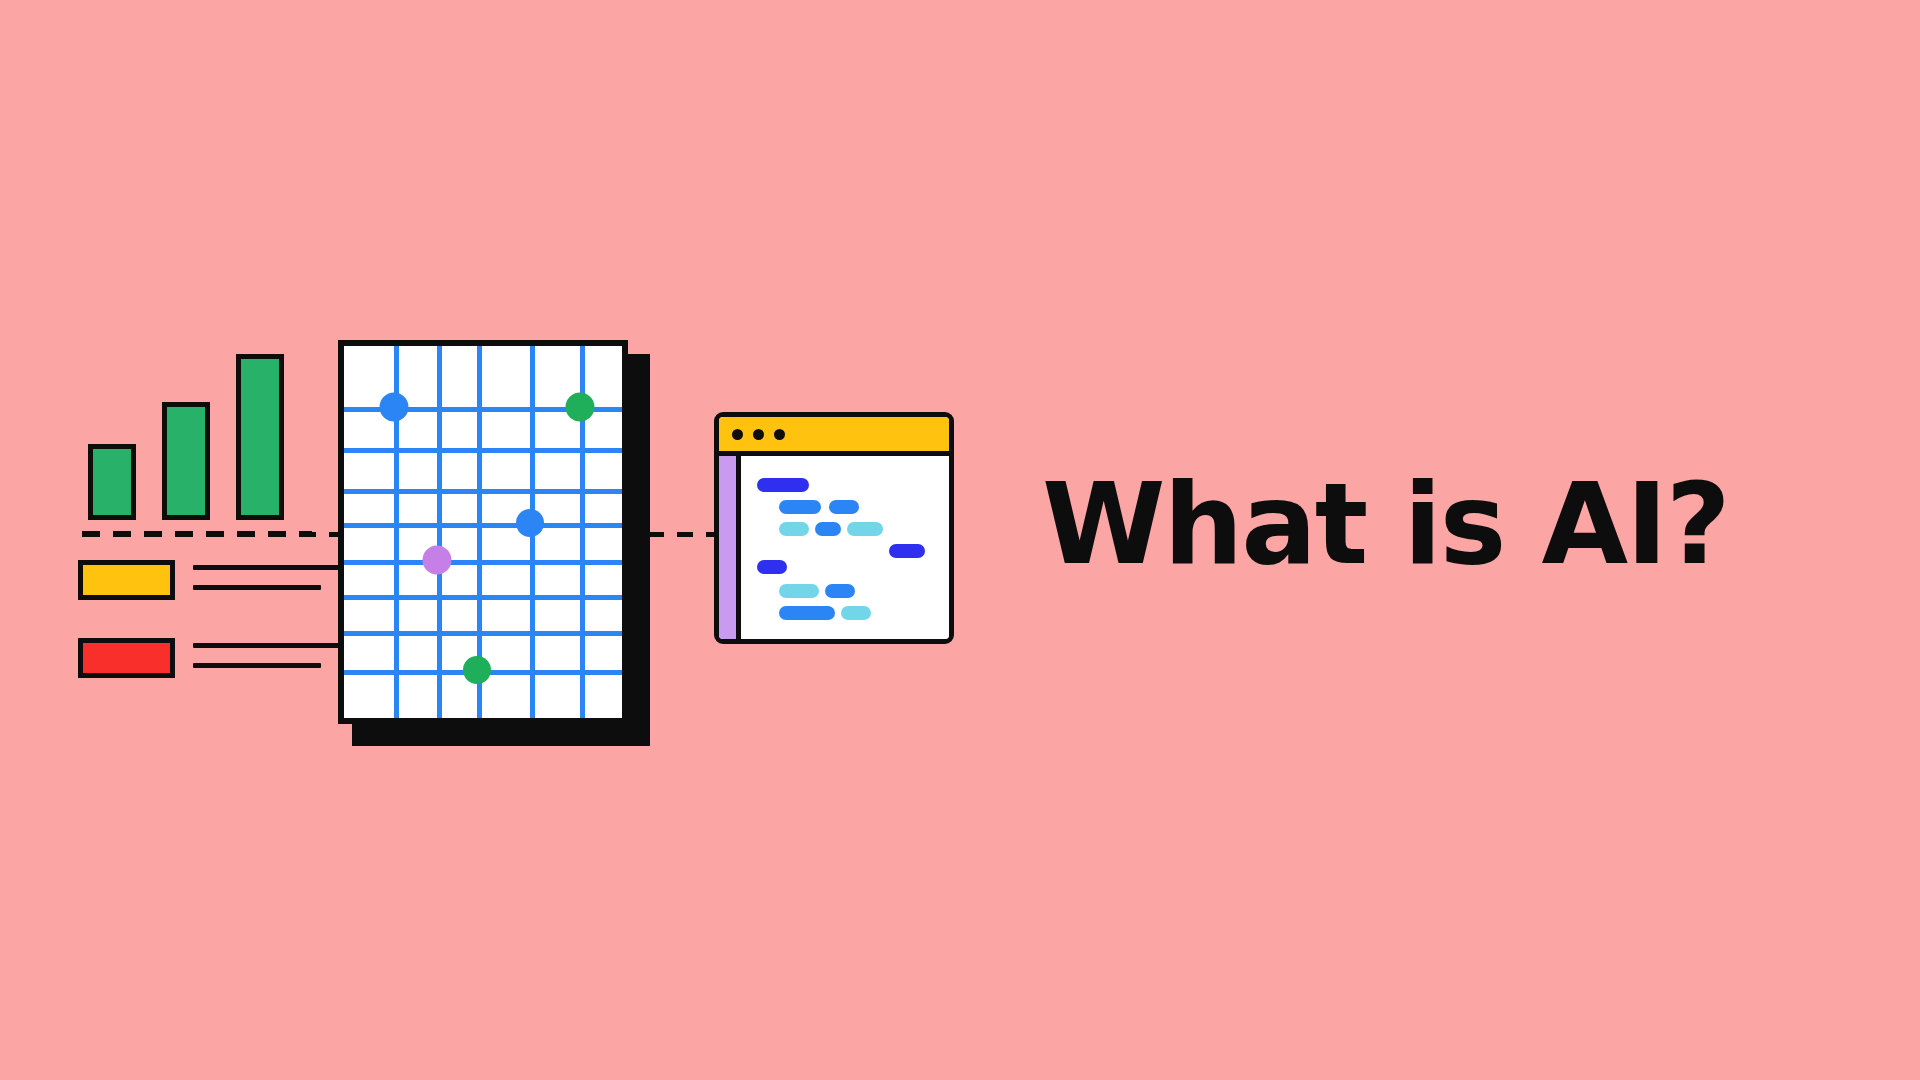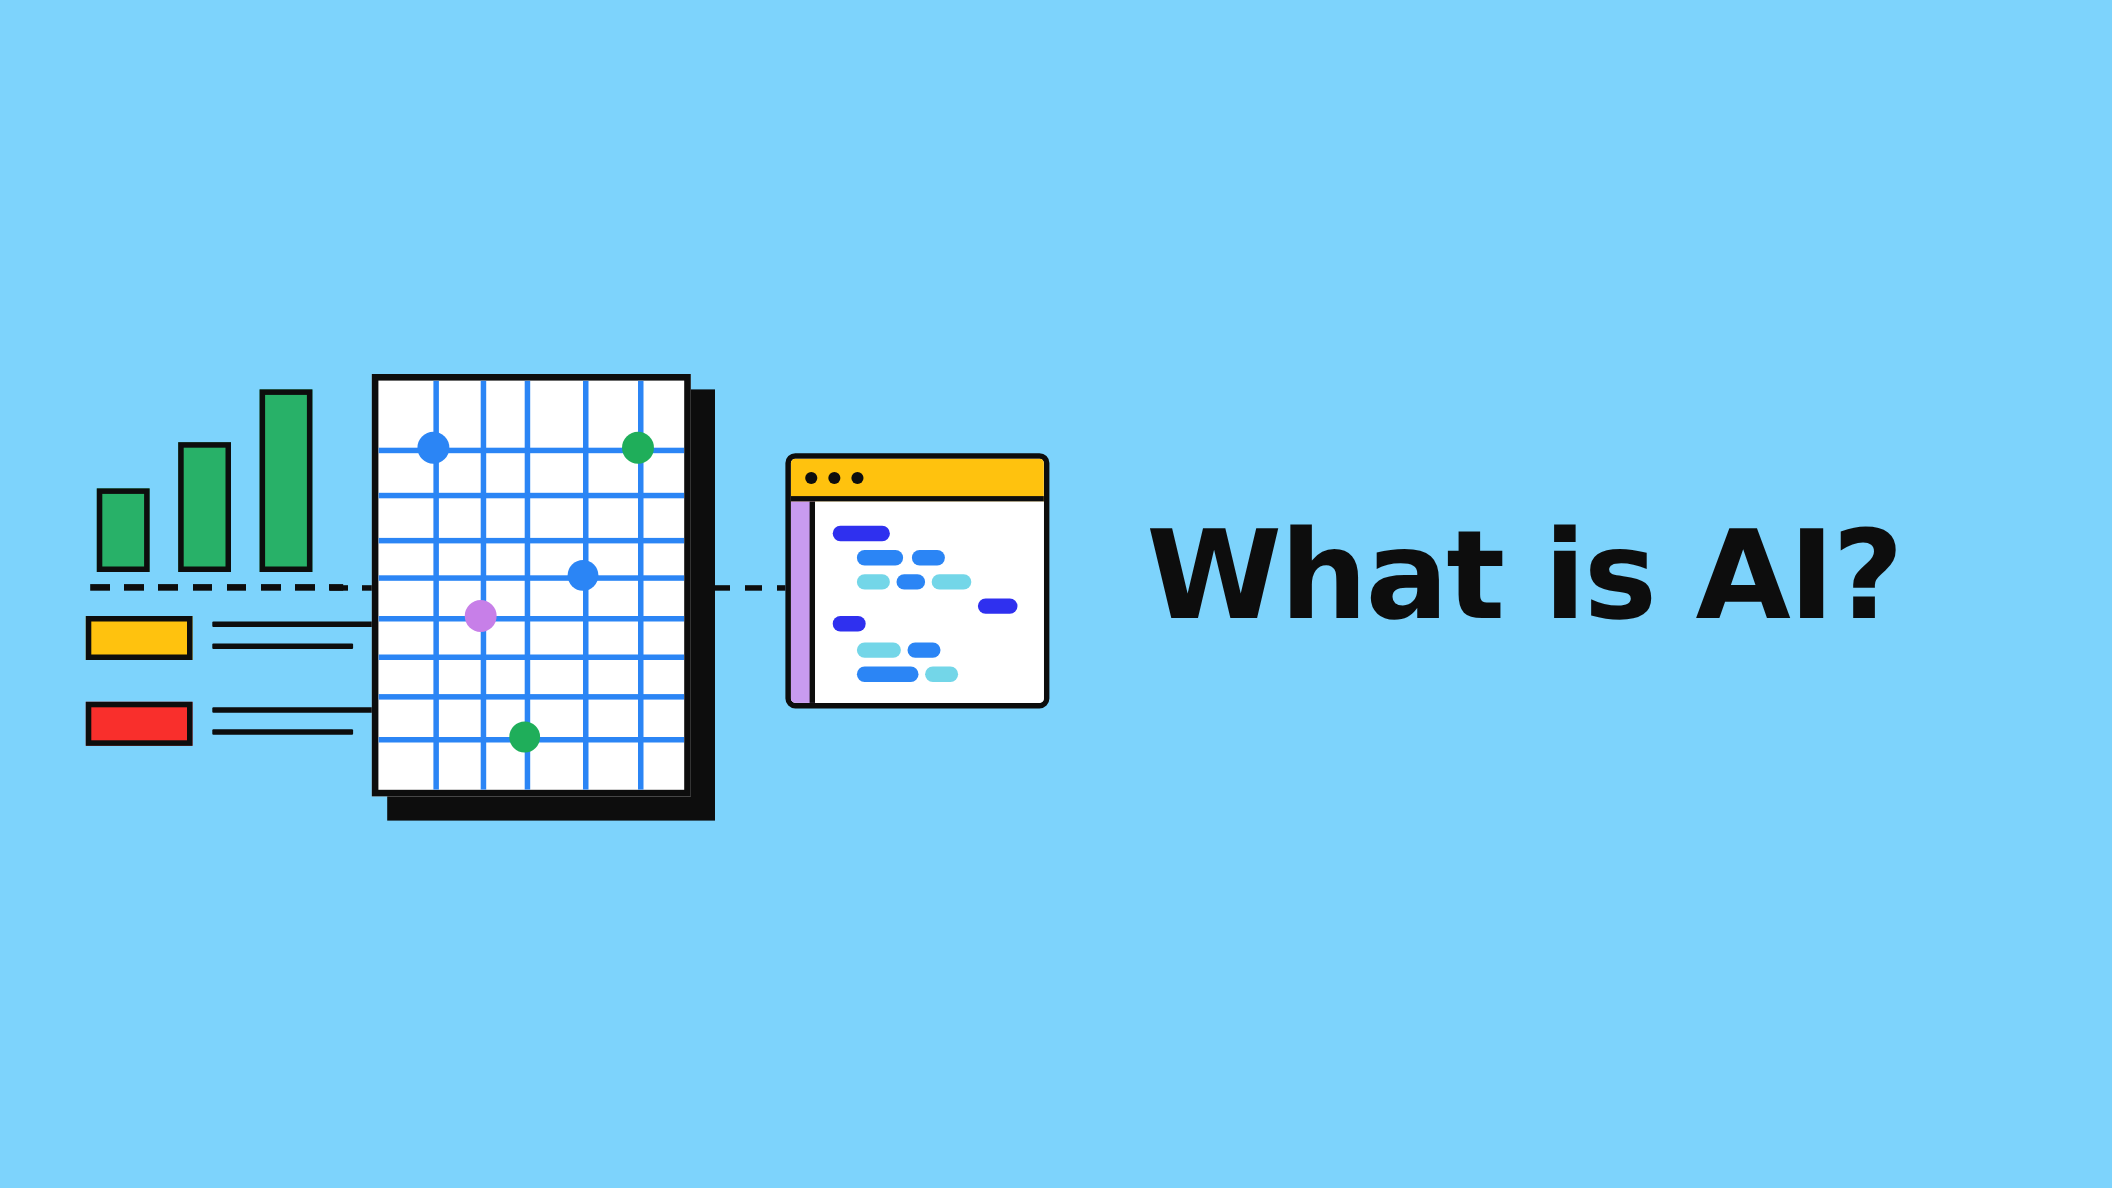--- a/index.html
+++ b/index.html
@@ -10,21 +10,21 @@
     width: 1920px;
     height: 1080px;
     background: #e7e8ea;
     font-family: "Liberation Sans", sans-serif;
     overflow: hidden;
   }
   #hero {
     position: relative;
     width: 1920px;
     height: 1080px;
-    background: #7dd3fc;
+    background: #fca5a5;
   }
 
   
   .abs { position: absolute; }
 
   
   #bar-chart-group { left: 78px; top: 330px; width: 220px; height: 190px; }
   .bar {
     position: absolute;
     background: #28b168;

